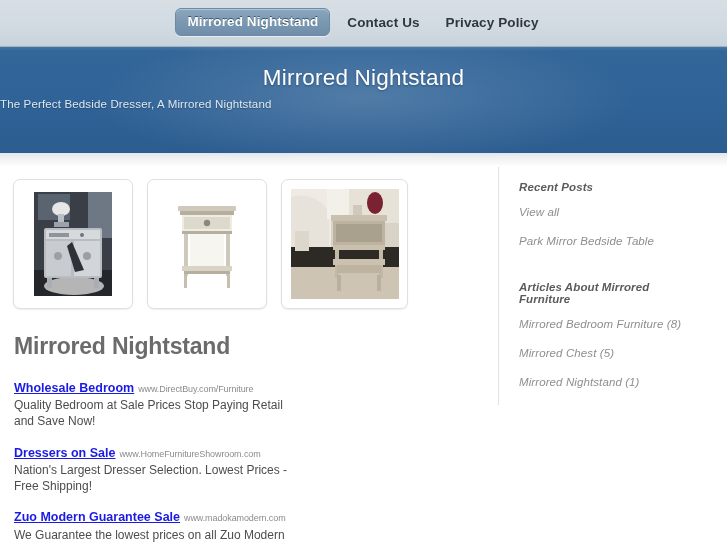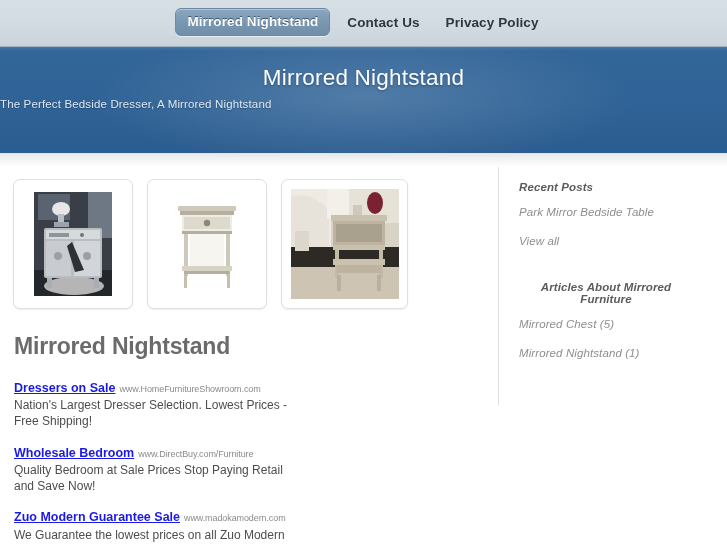--- a/index.html
+++ b/index.html
@@ -157,21 +157,21 @@
 
   
   .side-block { padding-left: 11px; }
   .side-title {
     font-size: 11.5px;
     font-weight: bold;
     color: #5b5b5b;
     margin: 0 0 13px 0;
     letter-spacing: .1px;
   }
-  .side-block.second .side-title { margin-top: 34px; text-align: center; }
+  .side-block.second .side-title { margin-top: 34px; }
   .side-link {
     display: block;
     font-size: 11.5px;
     color: #8e8e8e;
     margin-bottom: 17px;
     cursor: pointer;
     letter-spacing: .1px;
   }
 </style>
 </head>
@@ -272,50 +272,51 @@
       </div>
 
     </div>
 
     <div class="main-heading">Mirrored Nightstand</div>
 
     <div class="ads">
 
       <div class="ad">
         <div class="ad-head">
-          <span class="ad-title">Dressers on Sale</span><span class="ad-url">www.HomeFurnitureShowroom.com</span>
-        </div>
-        <div class="ad-desc">Nation's Largest Dresser Selection. Lowest Prices - Free Shipping!</div>
+          <span class="ad-title">Wholesale Bedroom</span><span class="ad-url">www.DirectBuy.com/Furniture</span>
+        </div>
+        <div class="ad-desc">Quality Bedroom at Sale Prices Stop Paying Retail and Save Now!</div>
       </div>
 
       <div class="ad">
         <div class="ad-head">
-          <span class="ad-title">Wholesale Bedroom</span><span class="ad-url">www.DirectBuy.com/Furniture</span>
-        </div>
-        <div class="ad-desc">Quality Bedroom at Sale Prices Stop Paying Retail and Save Now!</div>
+          <span class="ad-title">Dressers on Sale</span><span class="ad-url">www.HomeFurnitureShowroom.com</span>
+        </div>
+        <div class="ad-desc">Nation's Largest Dresser Selection. Lowest Prices - Free Shipping!</div>
       </div>
 
       <div class="ad">
         <div class="ad-head">
           <span class="ad-title">Zuo Modern Guarantee Sale</span><span class="ad-url">www.madokamodern.com</span>
         </div>
         <div class="ad-desc">We Guarantee the lowest prices on all Zuo Modern products</div>
       </div>
 
     </div>
   </div>
 
   <div class="sidebar">
 
     <div class="side-block">
       <div class="side-title">Recent Posts</div>
+      <a class="side-link">View all</a>
       <a class="side-link">Park Mirror Bedside Table</a>
-      <a class="side-link">View all</a>
     </div>
 
     <div class="side-block second">
       <div class="side-title">Articles About Mirrored Furniture</div>
+      <a class="side-link">Mirrored Bedroom Furniture (8)</a>
       <a class="side-link">Mirrored Chest (5)</a>
       <a class="side-link">Mirrored Nightstand (1)</a>
     </div>
 
   </div>
 </div>
 
 </body></html>

